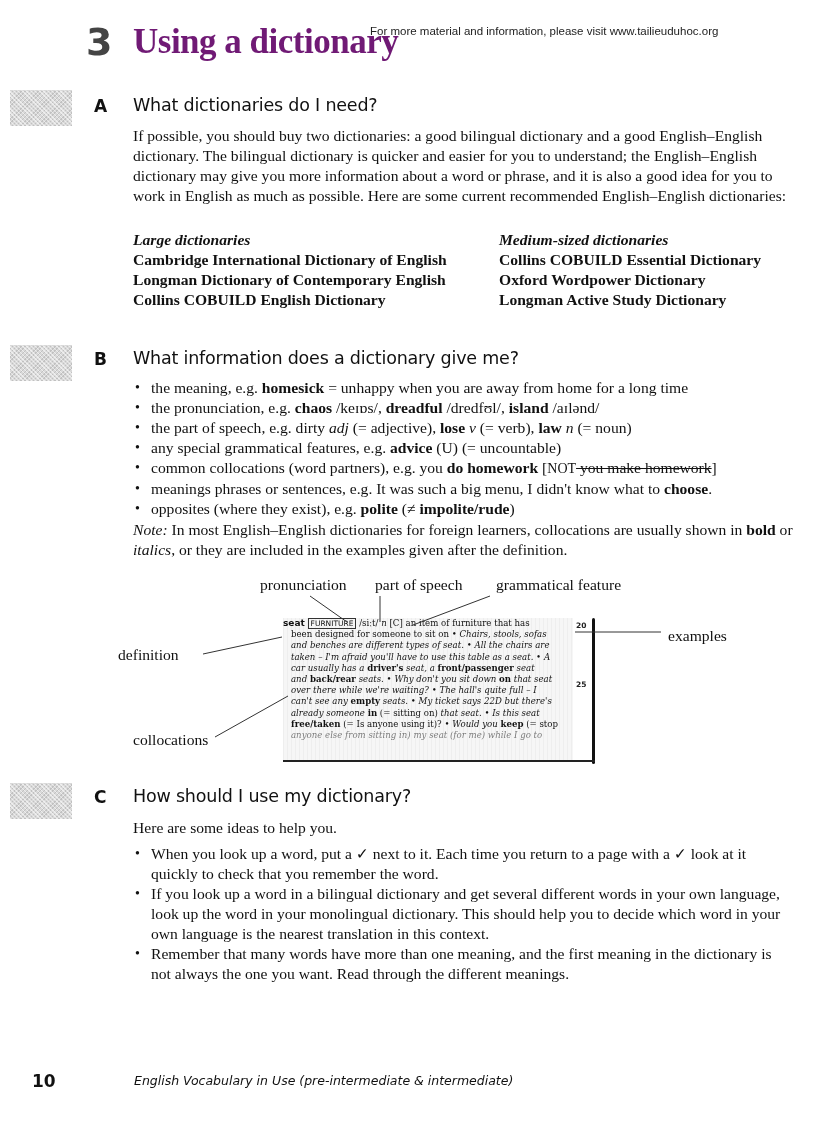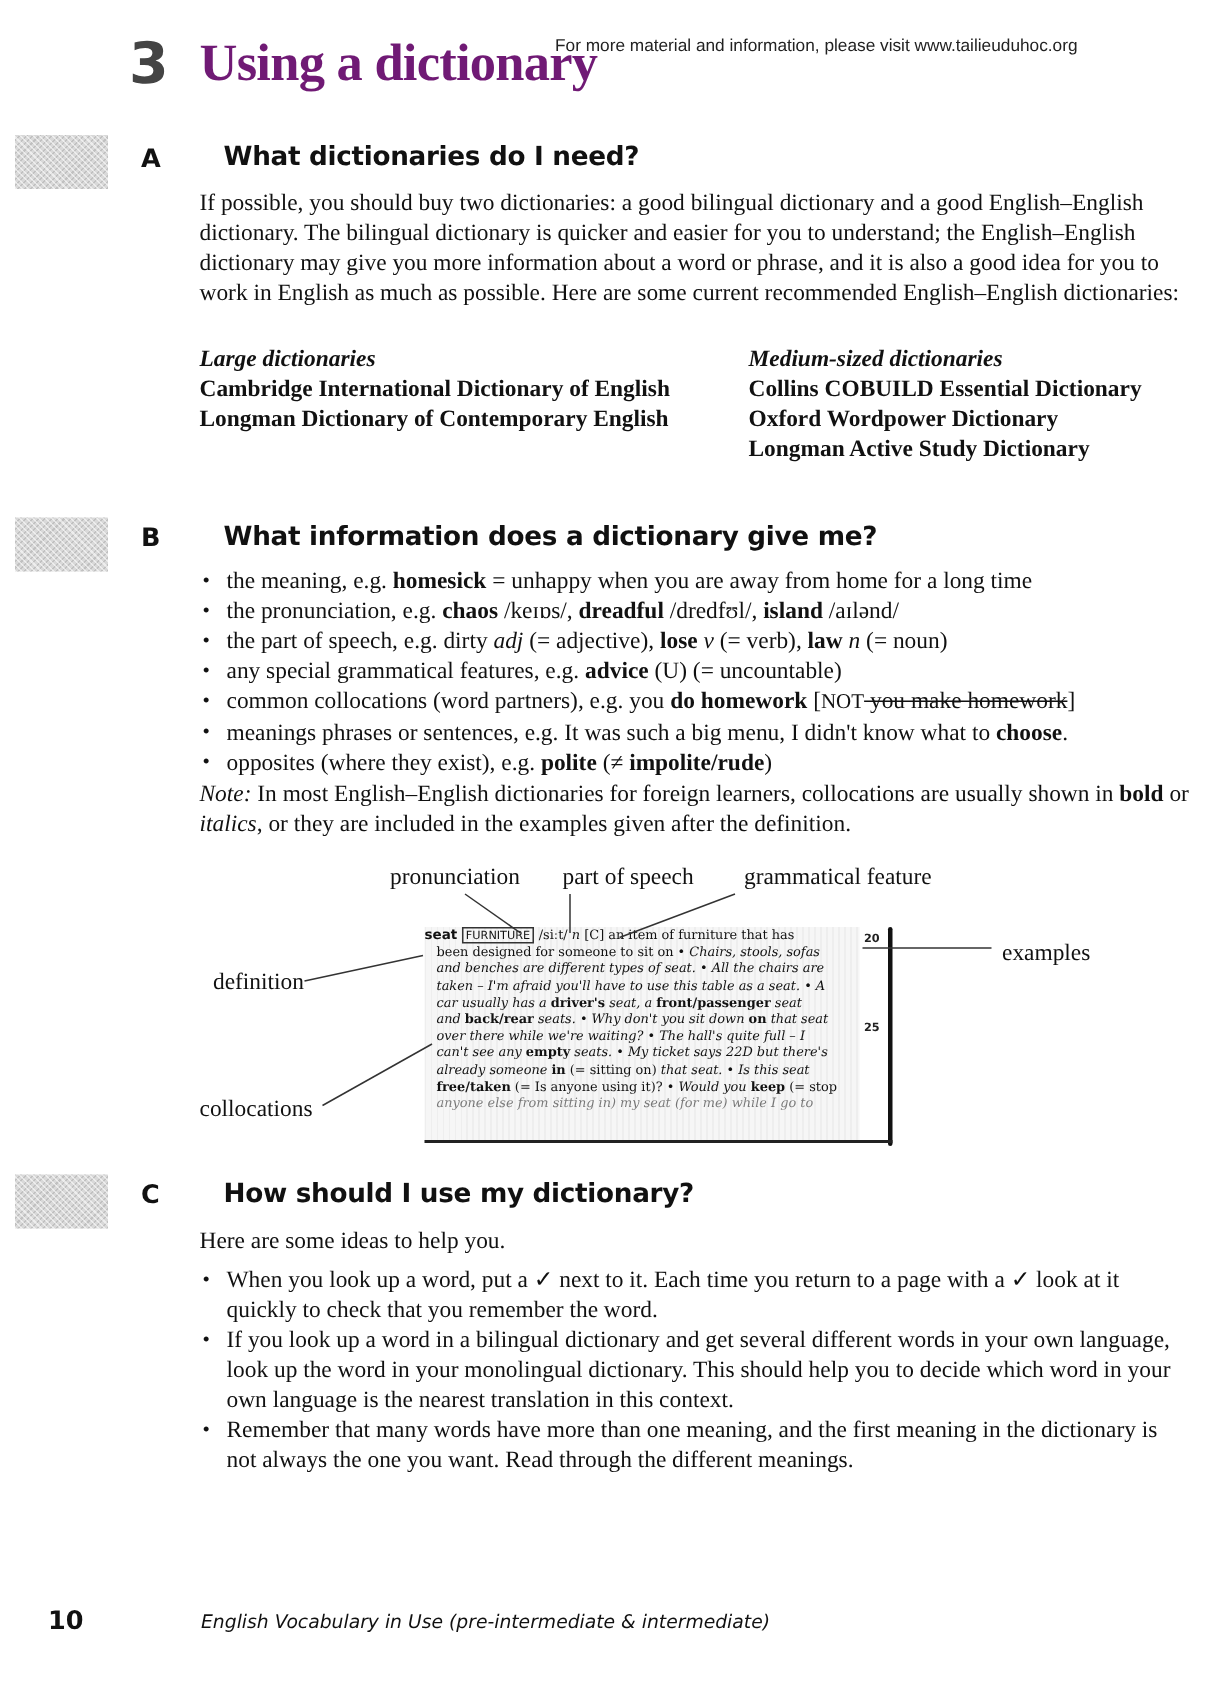--- a/index.html
+++ b/index.html
@@ -15,21 +15,21 @@
   .watermark { left:370px; top:25px; font-size:11.5px; color:#222;
                font-family:"Liberation Sans", sans-serif; }
 
   
   .sec-box { left:10px; width:62px; height:36px;
              background-color:#d9d9d9;
              background-image:
                repeating-linear-gradient(45deg, rgba(255,255,255,0.55) 0 1px, transparent 1px 3px),
                repeating-linear-gradient(-45deg, rgba(120,120,120,0.25) 0 1px, transparent 1px 3px); }
   .sec-letter { left:94px; font-size:17px; font-weight:bold; font-family:"DejaVu Sans", sans-serif; }
-  .sec-title { left:133px; font-size:17.5px; font-weight:bold; font-family:"DejaVu Sans", sans-serif; letter-spacing:-0.2px;margin-left:16px; }
+  .sec-title { left:133px; font-size:17.5px; font-weight:normal; font-family:"DejaVu Sans", sans-serif; letter-spacing:-0.2px; }
 
   
   .para { left:133px; width:660px; font-size:15.6px; line-height:20px; }
   .col { font-size:15.6px; line-height:20px;font-weight:bold; }
   .col .h { font-style:italic; }
   ul.bul { position:absolute; left:133px; margin:0; padding:0; list-style:none; width:660px; }
   ul.bul li { position:relative; padding-left:18px; font-size:15.6px; line-height:20px; }
   ul.bul li::before { content:"\2022"; position:absolute; left:2px; top:0; font-size:14px; }
   b { font-weight:bold; }
   .sc { font-variant:small-caps; font-size:14px; }
@@ -64,20 +64,21 @@
 
 <div class="abs sec-box" style="top:90px;"></div>
 <div class="abs sec-letter" style="top:96px;">A</div>
 <div class="abs sec-title" style="top:95px;">What dictionaries do I need?</div>
 <div class="abs para" style="top:126px;">If possible, you should buy two dictionaries: a good bilingual dictionary and a good English–English dictionary. The bilingual dictionary is quicker and easier for you to understand; the English–English dictionary may give you more information about a word or phrase, and it is also a good idea for you to work in English as much as possible. Here are some current recommended English–English dictionaries:</div>
 
 <div class="abs col" style="left:133px; top:230px; width:360px;">
   <div class="h">Large dictionaries</div>
   <div>Cambridge International Dictionary of English</div>
   <div>Longman Dictionary of Contemporary English</div>
+  <div>Collins COBUILD English Dictionary</div>
 </div>
 <div class="abs col" style="left:499px; top:230px; width:300px;">
   <div class="h">Medium-sized dictionaries</div>
   <div>Collins COBUILD Essential Dictionary</div>
   <div>Oxford Wordpower Dictionary</div>
   <div>Longman Active Study Dictionary</div>
 </div>
 
 <div class="abs sec-box" style="top:345px;"></div>
 <div class="abs sec-letter" style="top:349px;">B</div>
@@ -107,21 +108,21 @@
   </li>
 </ul>
 
 <div class="abs para" style="top:520px;">
   <i>Note:</i><span> In most English–English dictionaries for foreign learners, collocations are usually shown in </span><b>bold</b><span> or </span><i>italics</i><span>, or they are included in the examples given after the definition.</span>
 </div>
 
 <div class="abs label" style="left:260px; top:576px;">pronunciation</div>
 <div class="abs label" style="left:375px; top:576px;">part of speech</div>
 <div class="abs label" style="left:496px; top:576px;">grammatical feature</div>
-<div class="abs label" style="left:142px; top:646px;text-align:center;">definition</div>
+<div class="abs label" style="left:118px; top:646px;text-align:center;">definition</div>
 <div class="abs label" style="left:133px; top:731px;">collocations</div>
 <div class="abs label" style="left:668px; top:627px;">examples</div>
 
 <div class="abs dict">
   <p class="first"><span class="hw">seat</span> <span class="box">FURNITURE</span> <span>/siːt/</span> <i>n</i> <span>[C]</span> <span>an item of furniture that has</span></p>
   <p><span>been designed for someone to sit on • </span><i>Chairs, stools, sofas</i></p>
   <p><i>and benches are different types of seat. • All the chairs are</i></p>
   <p><i>taken – I'm afraid you'll have to use this table as a seat. • A</i></p>
   <p><i>car usually has a </i><b>driver's</b><i> seat, a </i><b>front/passenger</b><i> seat</i></p>
   <p><i>and </i><b>back/rear</b><i> seats. • Why don't you sit down </i><b>on</b><i> that seat</i></p>

